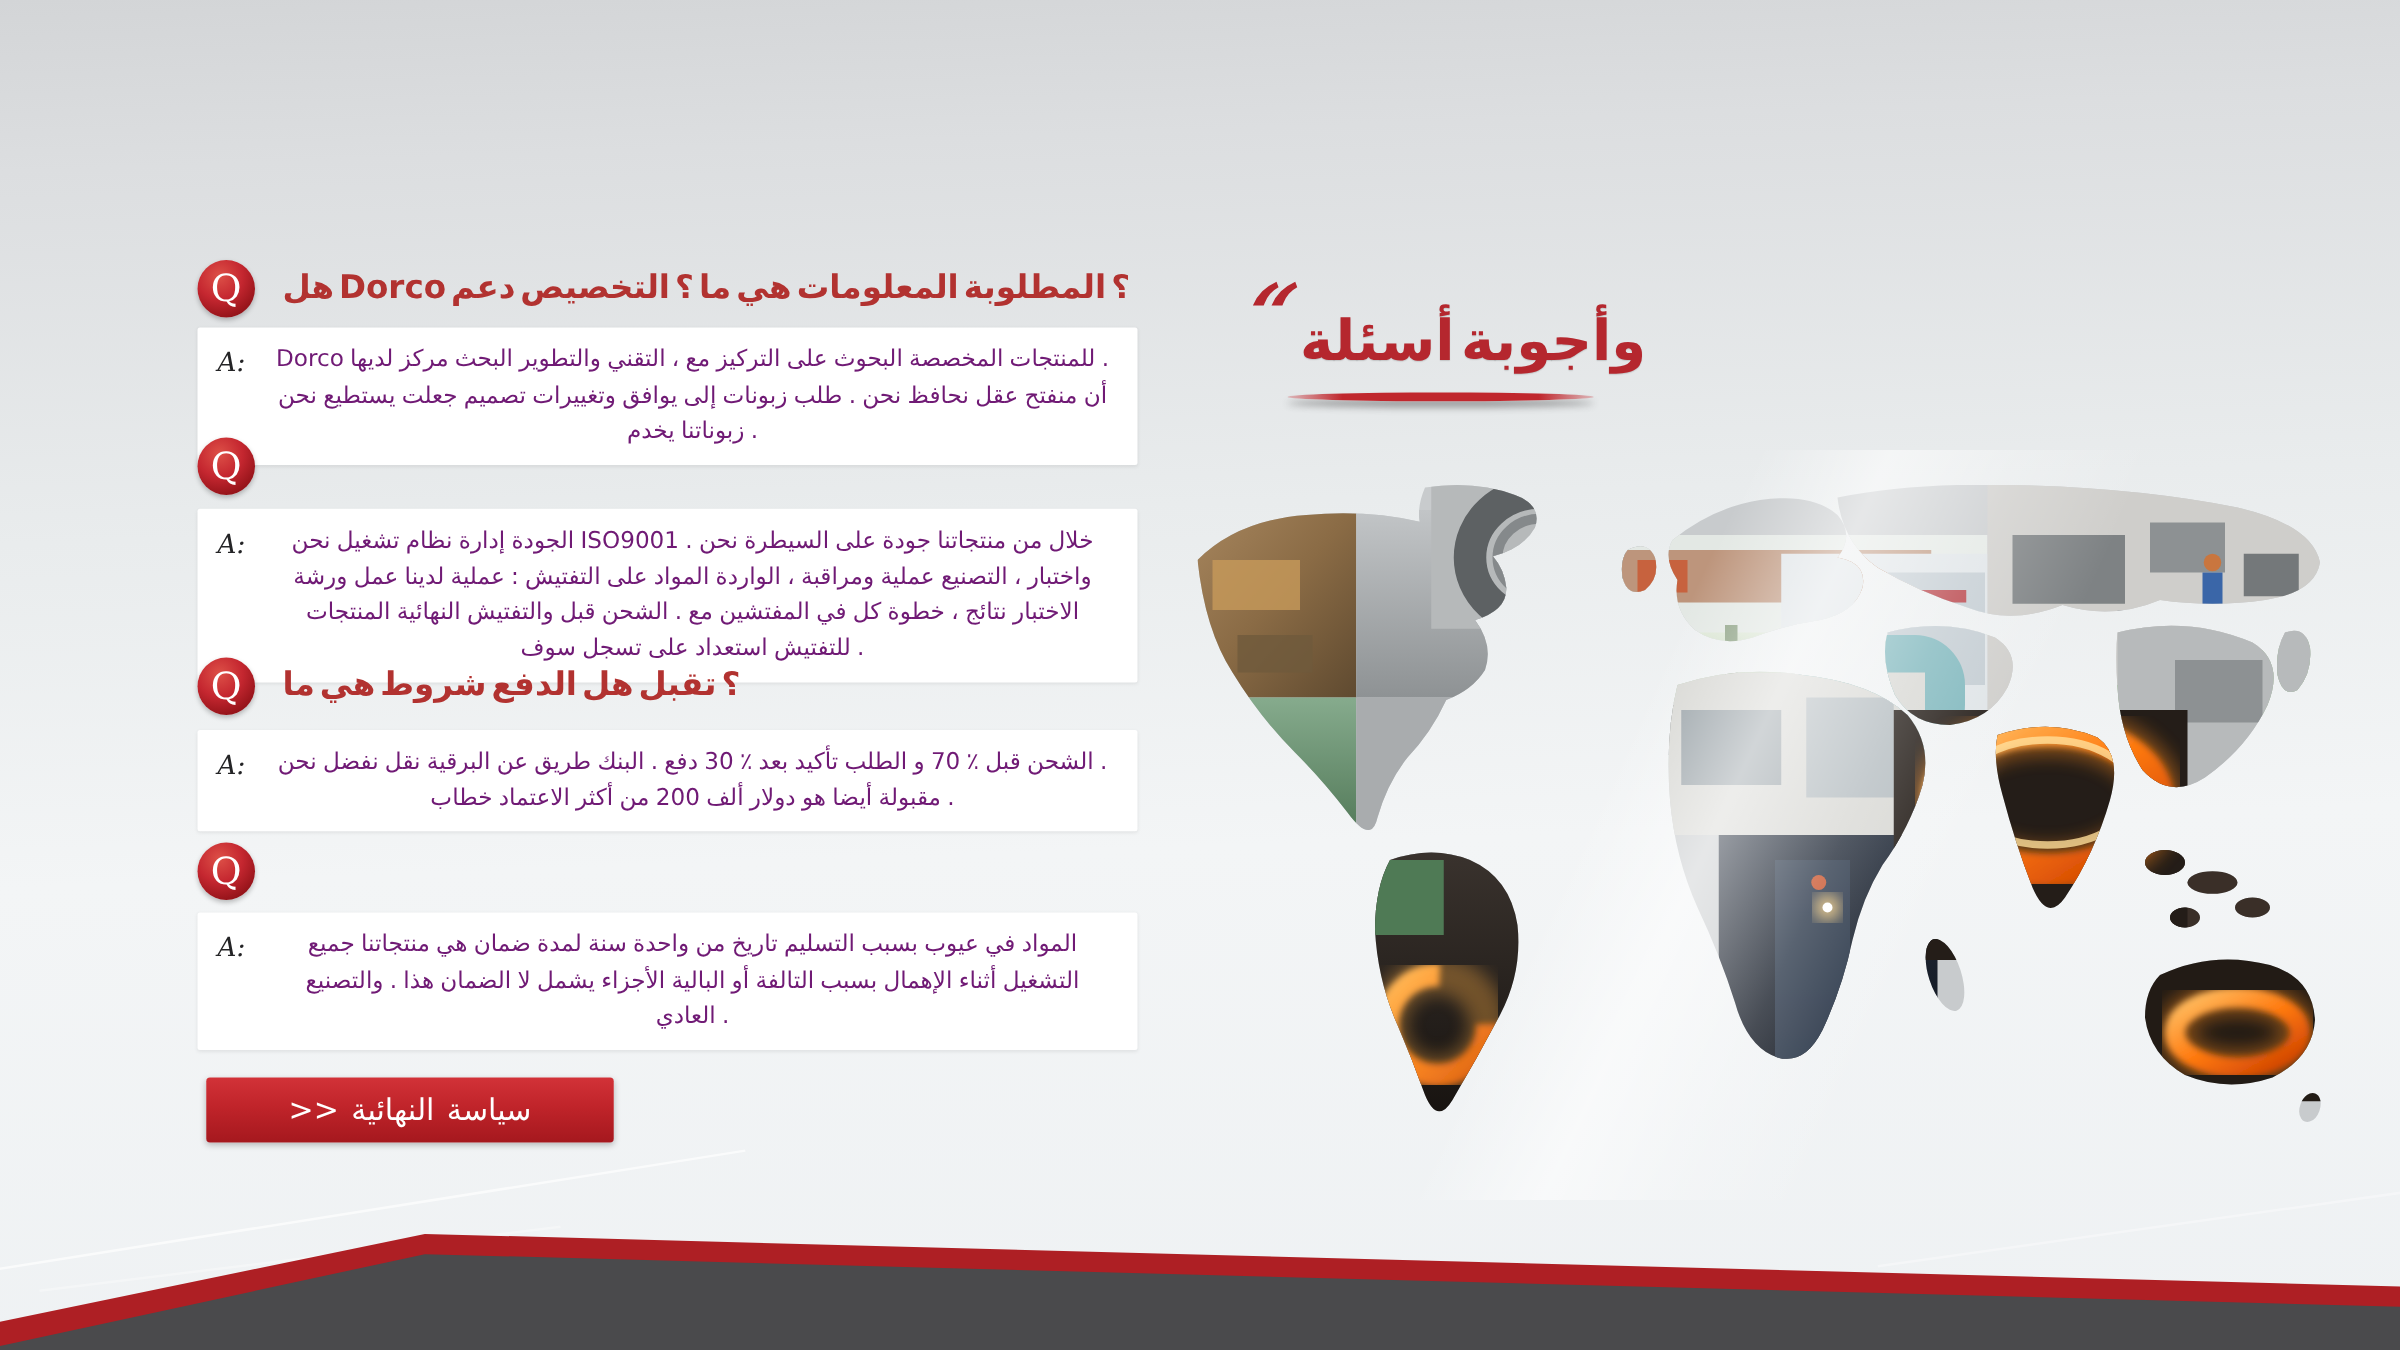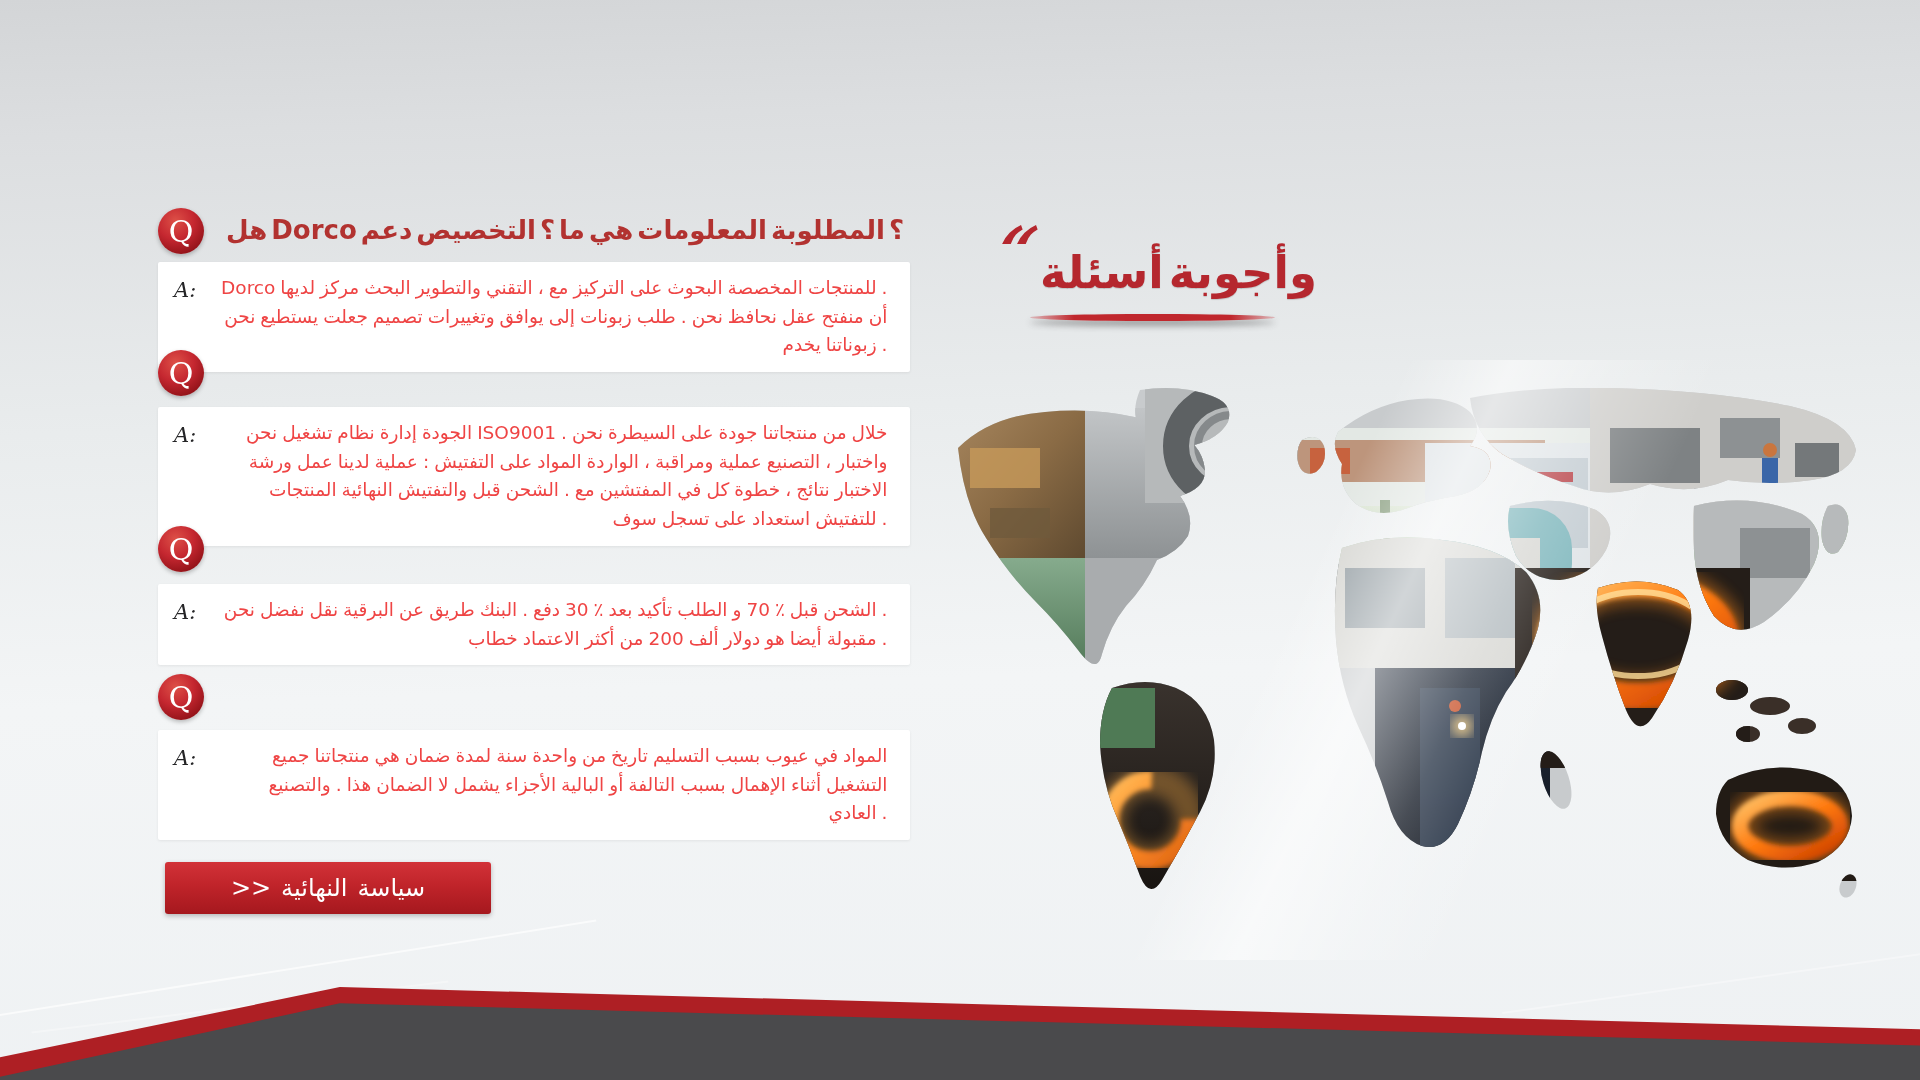--- a/index.html
+++ b/index.html
@@ -27,22 +27,22 @@
   .a-box{
     position:absolute;left:0;width:752px;background:#ffffff;border-radius:2px;
     box-shadow:0 1px 3px rgba(0,0,0,.07);box-sizing:border-box;
     padding:12px 20px 12px 16px;display:flex;align-items:flex-start;
   }
   .a-label{
     font-family:"DejaVu Serif","Liberation Serif",serif;font-style:italic;
     font-size:21px;color:#242426;flex:0 0 44px;padding-top:4px;
   }
   .a-text{
-    margin:0;flex:1;direction:ltr;text-align:right;
-    color:#ef4444;font-size:18.5px;line-height:1.55;
+    margin:0;flex:1;direction:ltr;text-align:center;
+    color:#701a75;font-size:18.5px;line-height:1.55;
   }
   .a-text .w{display:inline-block;margin:0 2.5px;}
   
   #q1{top:208px;} #a1{top:262px;min-height:76px;}
   #q2{top:350px;} #a2{top:407px;min-height:110px;}
   #q3{top:526px;} #a3{top:584px;min-height:78px;}
   #q4{top:674px;} #a4{top:730px;min-height:86px;}
   
   .cta{
     position:absolute;left:165px;top:862px;width:326px;height:52px;border:none;cursor:pointer;
@@ -107,20 +107,21 @@
   <div class="q-row" id="q2">
     <span class="q-badge">Q</span>
   </div>
   <div class="a-box" id="a2">
     <span class="a-label">A:</span>
     <p class="a-text"><span class="w">نحن</span><span class="w">تشغيل</span><span class="w">نظام</span><span class="w">إدارة</span><span class="w">الجودة</span><span class="w">ISO9001</span><span class="w">.</span><span class="w">نحن</span><span class="w">السيطرة</span><span class="w">على</span><span class="w">جودة</span><span class="w">منتجاتنا</span><span class="w">من</span><span class="w">خلال</span><span class="w">ورشة</span><span class="w">عمل</span><span class="w">لدينا</span><span class="w">عملية</span><span class="w">:</span><span class="w">التفتيش</span><span class="w">على</span><span class="w">المواد</span><span class="w">الواردة</span><span class="w">،</span><span class="w">ومراقبة</span><span class="w">عملية</span><span class="w">التصنيع</span><span class="w">،</span><span class="w">واختبار</span><span class="w">المنتجات</span><span class="w">النهائية</span><span class="w">والتفتيش</span><span class="w">قبل</span><span class="w">الشحن</span><span class="w">.</span><span class="w">مع</span><span class="w">المفتشين</span><span class="w">في</span><span class="w">كل</span><span class="w">خطوة</span><span class="w">،</span><span class="w">نتائج</span><span class="w">الاختبار</span><span class="w">سوف</span><span class="w">تسجل</span><span class="w">على</span><span class="w">استعداد</span><span class="w">للتفتيش</span><span class="w">.</span></p>
   </div>
 
   <div class="q-row" id="q3">
     <span class="q-badge">Q</span>
+    <h3 class="q-text"><span class="w">ما</span><span class="w">هي</span><span class="w">شروط</span><span class="w">الدفع</span><span class="w">هل</span><span class="w">تقبل</span><span class="w">؟</span></h3>
   </div>
   <div class="a-box" id="a3">
     <span class="a-label">A:</span>
     <p class="a-text"><span class="w">نحن</span><span class="w">نفضل</span><span class="w">نقل</span><span class="w">البرقية</span><span class="w">عن</span><span class="w">طريق</span><span class="w">البنك</span><span class="w">.</span><span class="w">دفع</span><span class="w">30</span><span class="w">٪</span><span class="w">بعد</span><span class="w">تأكيد</span><span class="w">الطلب</span><span class="w">و</span><span class="w">70</span><span class="w">٪</span><span class="w">قبل</span><span class="w">الشحن</span><span class="w">.</span><span class="w">خطاب</span><span class="w">الاعتماد</span><span class="w">أكثر</span><span class="w">من</span><span class="w">200</span><span class="w">ألف</span><span class="w">دولار</span><span class="w">هو</span><span class="w">أيضا</span><span class="w">مقبولة</span><span class="w">.</span></p>
   </div>
 
   <div class="q-row" id="q4">
     <span class="q-badge">Q</span>
   </div>
   <div class="a-box" id="a4">

